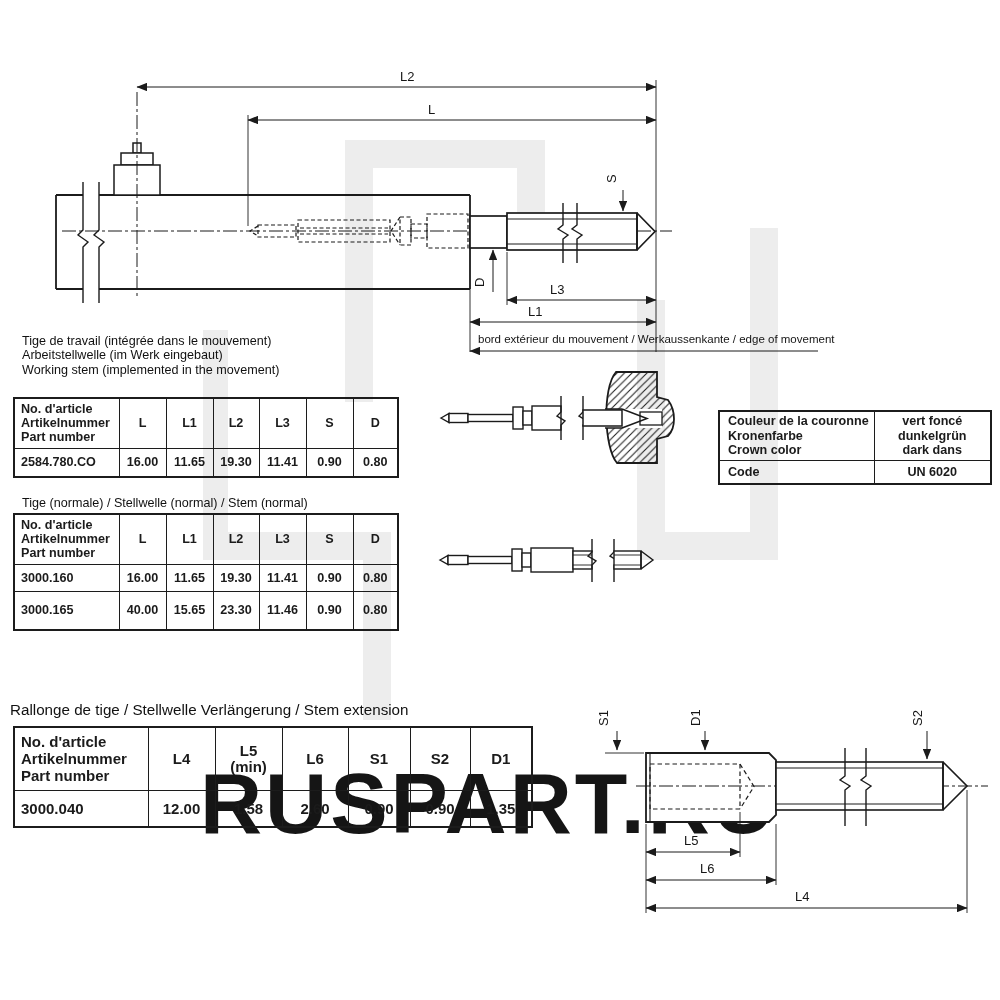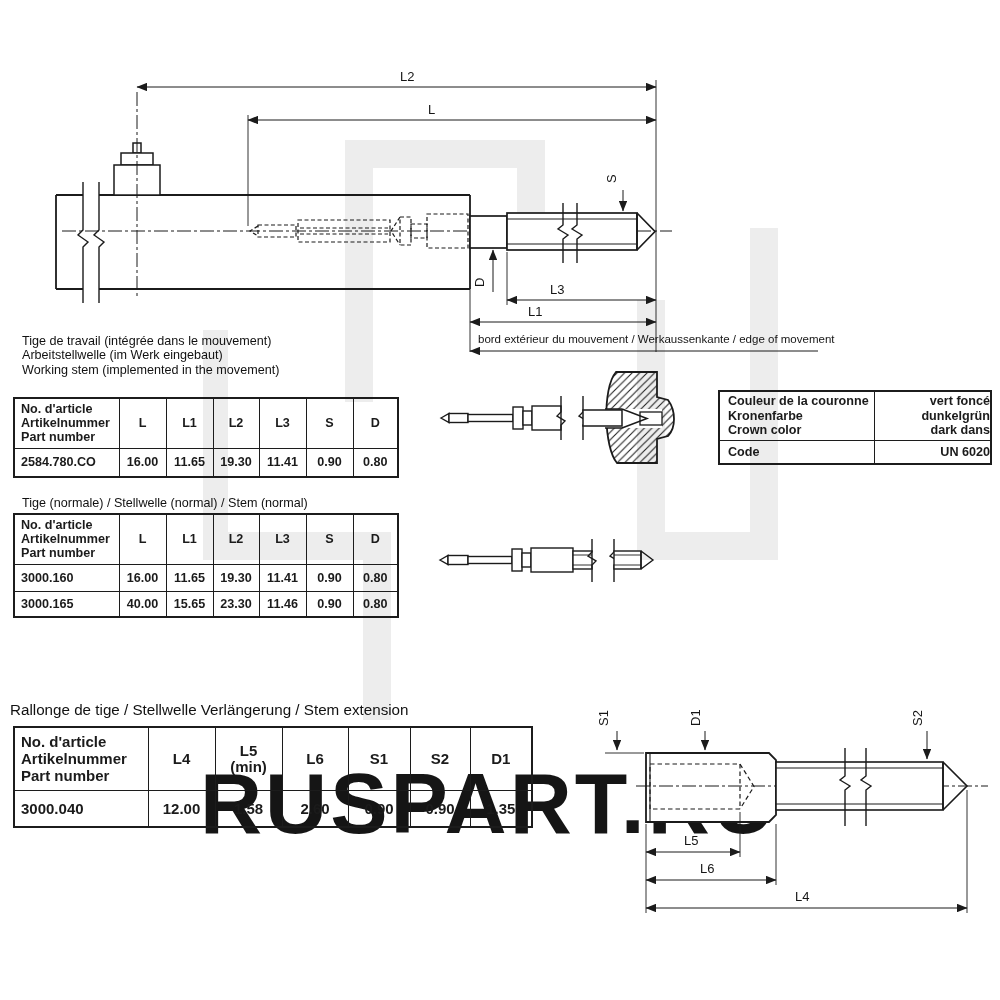--- a/index.html
+++ b/index.html
@@ -18,21 +18,21 @@
   table.tbl{position:absolute;border-collapse:collapse;table-layout:fixed;background:transparent;border:2.2px solid #1c1c1c;}
   table.tbl td,table.tbl th{border:1.6px solid #1c1c1c;font-weight:700;padding:0;vertical-align:middle;margin-top:8px;}
   .tbl .art{text-align:left;padding-left:6px;}
   .tbl .num{text-align:center;}
   .tbl-small{font-size:12.6px;}
   .tbl-small .lines{line-height:14.3px;}
   .tbl-big{font-size:15px;}
   .tbl-big .lines{line-height:17.2px;}
   .prewrap{white-space:pre-line;line-height:16px;}
   .ct .lab{text-align:left;padding-left:8px;}
-  .ct .val{text-align:right;}
+  .ct .val{text-align:center;}
 </style>
 </head>
 <body>
 
 <svg class="layer" width="1000" height="1000" aria-hidden="true">
   <g fill="#ededed">
     <rect x="345" y="140" width="200" height="28"></rect>
     <rect x="345" y="140" width="28" height="262"></rect>
     <rect x="517" y="140" width="28" height="95"></rect>
     <rect x="203" y="330" width="25" height="230"></rect>
@@ -213,21 +213,21 @@
     <td class="num">16.00</td>
     <td class="num">11.65</td>
     <td class="num">19.30</td>
     <td class="num">11.41</td>
     <td class="num">0.90</td>
     <td class="num">0.80</td>
   </tr>
 </tbody>
   </table>
 
-<table class="tbl tbl-small ct" style="left:718px;top:390px;">
+<table class="tbl tbl-small ct" style="left:718px;top:410px;">
   <colgroup>
       <col style="width:155px">
       <col style="width:117px">
     </colgroup>
   <tbody>
       <tr style="height:49px">
     <td class="lab">
           <div class="lines">
       <div>Couleur de la couronne</div>
       <div>Kronenfarbe</div>
@@ -279,21 +279,21 @@
   </tr>
   <tr style="height:27px">
     <td class="art">3000.160</td>
     <td class="num">16.00</td>
     <td class="num">11.65</td>
     <td class="num">19.30</td>
     <td class="num">11.41</td>
     <td class="num">0.90</td>
     <td class="num">0.80</td>
   </tr>
-  <tr style="height:26px">
+  <tr style="height:39px">
     <td class="art">3000.165</td>
     <td class="num">40.00</td>
     <td class="num">15.65</td>
     <td class="num">23.30</td>
     <td class="num">11.46</td>
     <td class="num">0.90</td>
     <td class="num">0.80</td>
   </tr>
 </tbody>
   </table>

